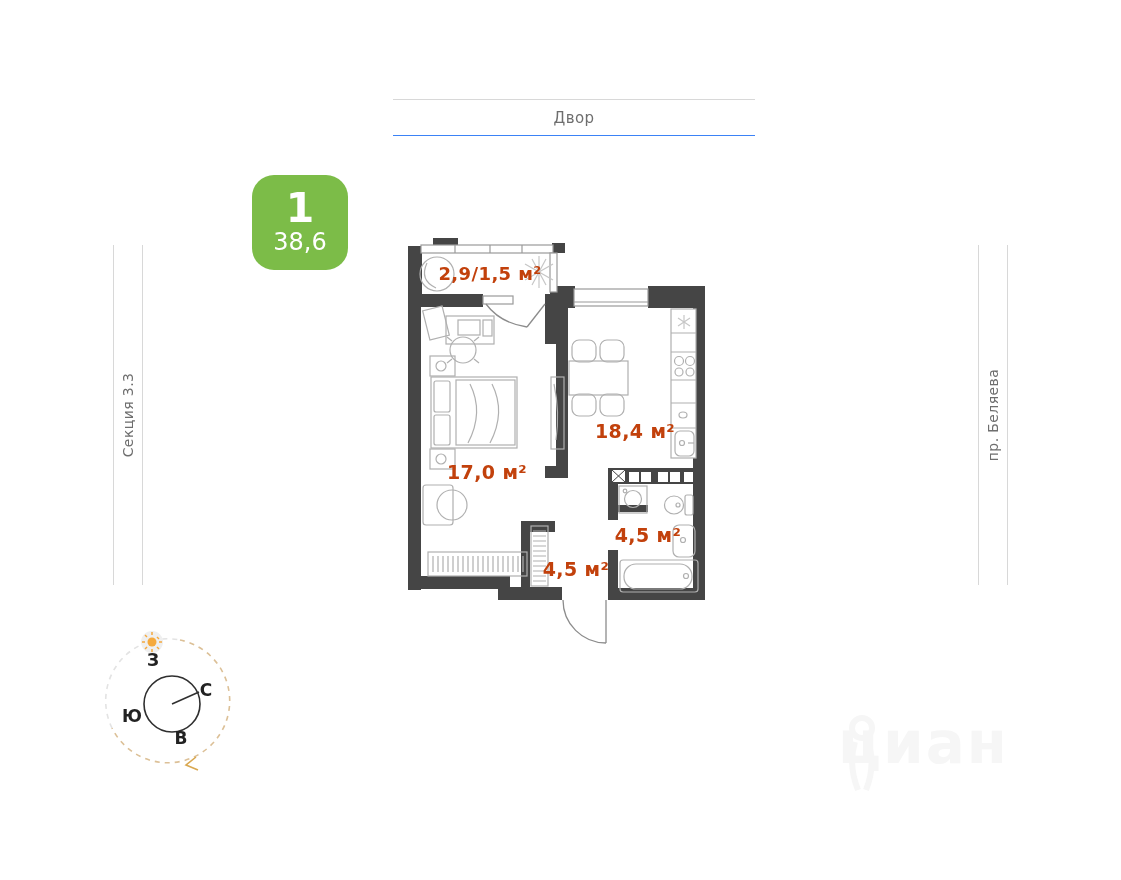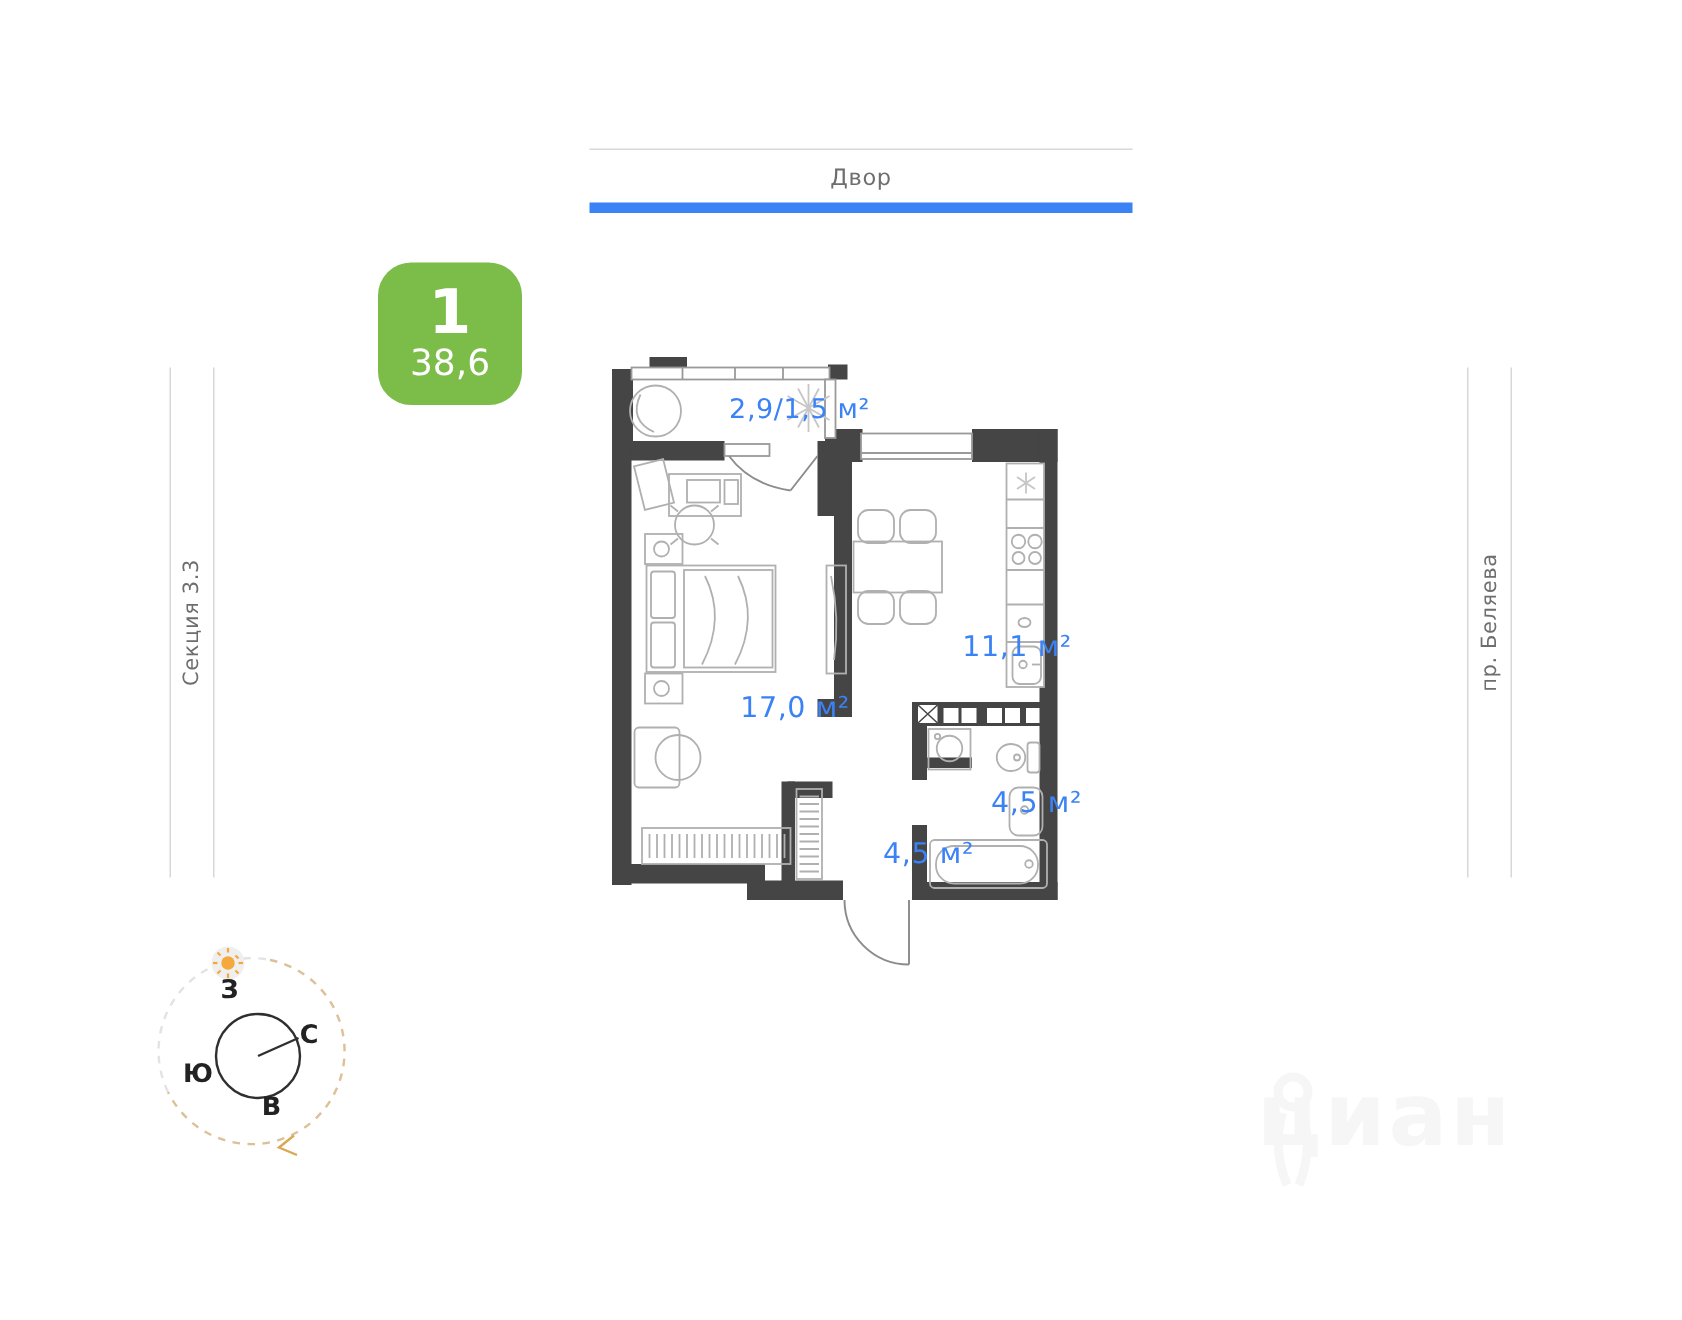--- a/index.html
+++ b/index.html
@@ -3,37 +3,37 @@
 <meta charset="utf-8">
 <style>
   html,body{margin:0;padding:0;background:#fff;}
   .canvas{
     position:relative;width:1121px;height:880px;background:#ffffff;overflow:hidden;
     font-family:"DejaVu Sans","Liberation Sans",sans-serif;
   }
   
   .street{position:absolute;display:flex;align-items:center;justify-content:center;
     color:#6e6e6e;font-size:15px;letter-spacing:.4px;}
-  .street.h{border-top:1px solid #d8d8d8;border-bottom:7px solid #3b82f6;}
+  .street.h{border-top:1px solid #d8d8d8;border-bottom:1px solid #3b82f6;}
   .street.v{border-left:1px solid #d8d8d8;border-right:1px solid #d8d8d8;}
   .street.v span{position:absolute;left:50%;top:50%;
     transform:translate(-50%,-50%) rotate(-90deg);white-space:nowrap;font-size:14px;}
   #street-top{left:393px;top:99px;width:362px;height:35px;}
   #street-bottom{left:393px;top:737px;width:362px;height:27px;}
   #street-left{left:113px;top:245px;width:28px;height:340px;}
   #street-right{left:978px;top:245px;width:28px;height:340px;}
   
   .badge{position:absolute;left:252px;top:175px;width:96px;height:95px;border-radius:22px;
     background:#7cbc48;color:#fff;display:flex;flex-direction:column;align-items:center;
     justify-content:center;}
   .badge .rooms{font-size:41px;font-weight:700;line-height:1;}
   .badge .area{font-size:24px;font-weight:500;line-height:1.15;}
   
   .room-label{position:absolute;transform:translate(-50%,-50%);white-space:nowrap;
-    color:#3b82f6;font-size:19px;font-weight:400;letter-spacing:.4px;margin-left:43px;}
+    color:#c2410c;font-size:19px;font-weight:700;letter-spacing:.4px;}
   #lbl-balcony{left:490px;top:273px;font-size:18px;}
   #lbl-living{left:487px;top:472px;text-align:right;}
   #lbl-kitchen{left:635px;top:431px;}
   #lbl-bath{left:648px;top:535px;}
   #lbl-hall{left:576px;top:569px;}
   
   .compass-letter{position:absolute;transform:translate(-50%,-50%);
     color:#222;font-size:17px;font-weight:600;}
   #cw{left:153px;top:660px;}
   #cn{left:206px;top:690px;}
@@ -263,21 +263,21 @@
     </g>
 
     <g fill="none" stroke="#f6f6f6" stroke-width="6">
       <circle cx="862" cy="728" r="10"></circle>
       <path d="M 855 742 Q 848 765 858 790 M 868 742 Q 876 765 866 790"></path>
     </g>
   </svg>
 
   <span class="room-label" id="lbl-balcony">2,9/1,5 м²</span>
   <span class="room-label" id="lbl-living">17,0 м²</span>
-  <span class="room-label" id="lbl-kitchen">11,1 м²</span>
+  <span class="room-label" id="lbl-kitchen">18,4 м²</span>
   <span class="room-label" id="lbl-bath">4,5 м²</span>
   <span class="room-label" id="lbl-hall">4,5 м²</span>
 
   <span class="compass-letter" id="cw">З</span>
   <span class="compass-letter" id="cn">С</span>
   <span class="compass-letter" id="cs">Ю</span>
   <span class="compass-letter" id="ce">В</span>
 
   <div class="watermark">
     <span class="wm-text">циан</span>

